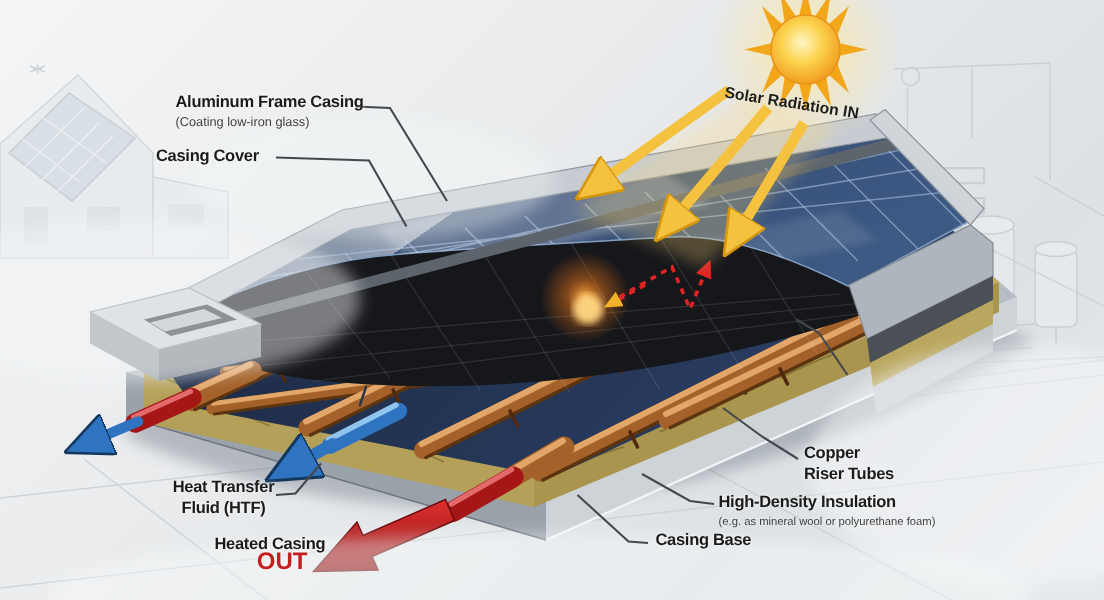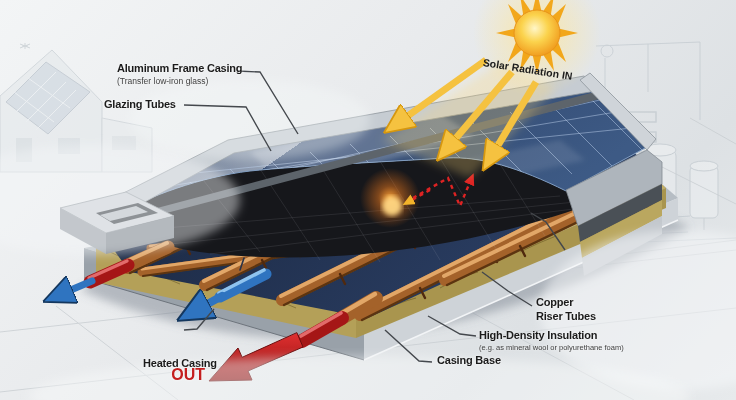--- a/index.html
+++ b/index.html
@@ -313,42 +313,46 @@
     <path d="M565,250 L546,222 L531,213"></path>
     <path d="M532,306 L508,291 L482,272"></path>
     <path d="M476,336 L460,334 L428,316"></path>
     <path d="M432,362 L419,361 L385,330"></path>
     <path d="M184,330 L197,329 L214,309"></path>
   </g>
 </svg>
 
 <div class="callout" style="left:117px;top:61px">
   <span class="callout-title">Aluminum Frame Casing</span>
-  <div class="callout-sub">(Transfer low-iron glass)</div>
+  <div class="callout-sub">(Coating low-iron glass)</div>
 </div>
 
 <div class="callout" style="left:104px;top:97px">
-  <span class="callout-title">Glazing Tubes</span>
+  <span class="callout-title">Casing Cover</span>
 </div>
 
 
 <div class="callout multi" style="left:536px;top:296px">
   <span class="callout-title">Copper</span>
   <span class="callout-title">Riser Tubes</span>
 </div>
 
 <div class="callout" style="left:479px;top:328px">
   <span class="callout-title">High-Density Insulation</span>
   <div class="callout-sub" style="font-size:7.5px">(e.g. as mineral wool or polyurethane foam)</div>
 </div>
 
 <div class="callout" style="left:437px;top:353px">
   <span class="callout-title">Casing Base</span>
 </div>
 
+<div class="callout multi center" style="left:103px;top:319px;width:92px">
+  <span class="callout-title">Heat Transfer</span>
+  <span class="callout-title">Fluid (HTF)</span>
+</div>
 
 <div class="callout" style="left:143px;top:356px;width:64px">
   <span class="callout-title">Heated Casing</span>
   <div class="out-line">OUT</div>
 </div>
 
 <div class="sun-label">Solar Radiation IN</div>
 
 </div>
 

